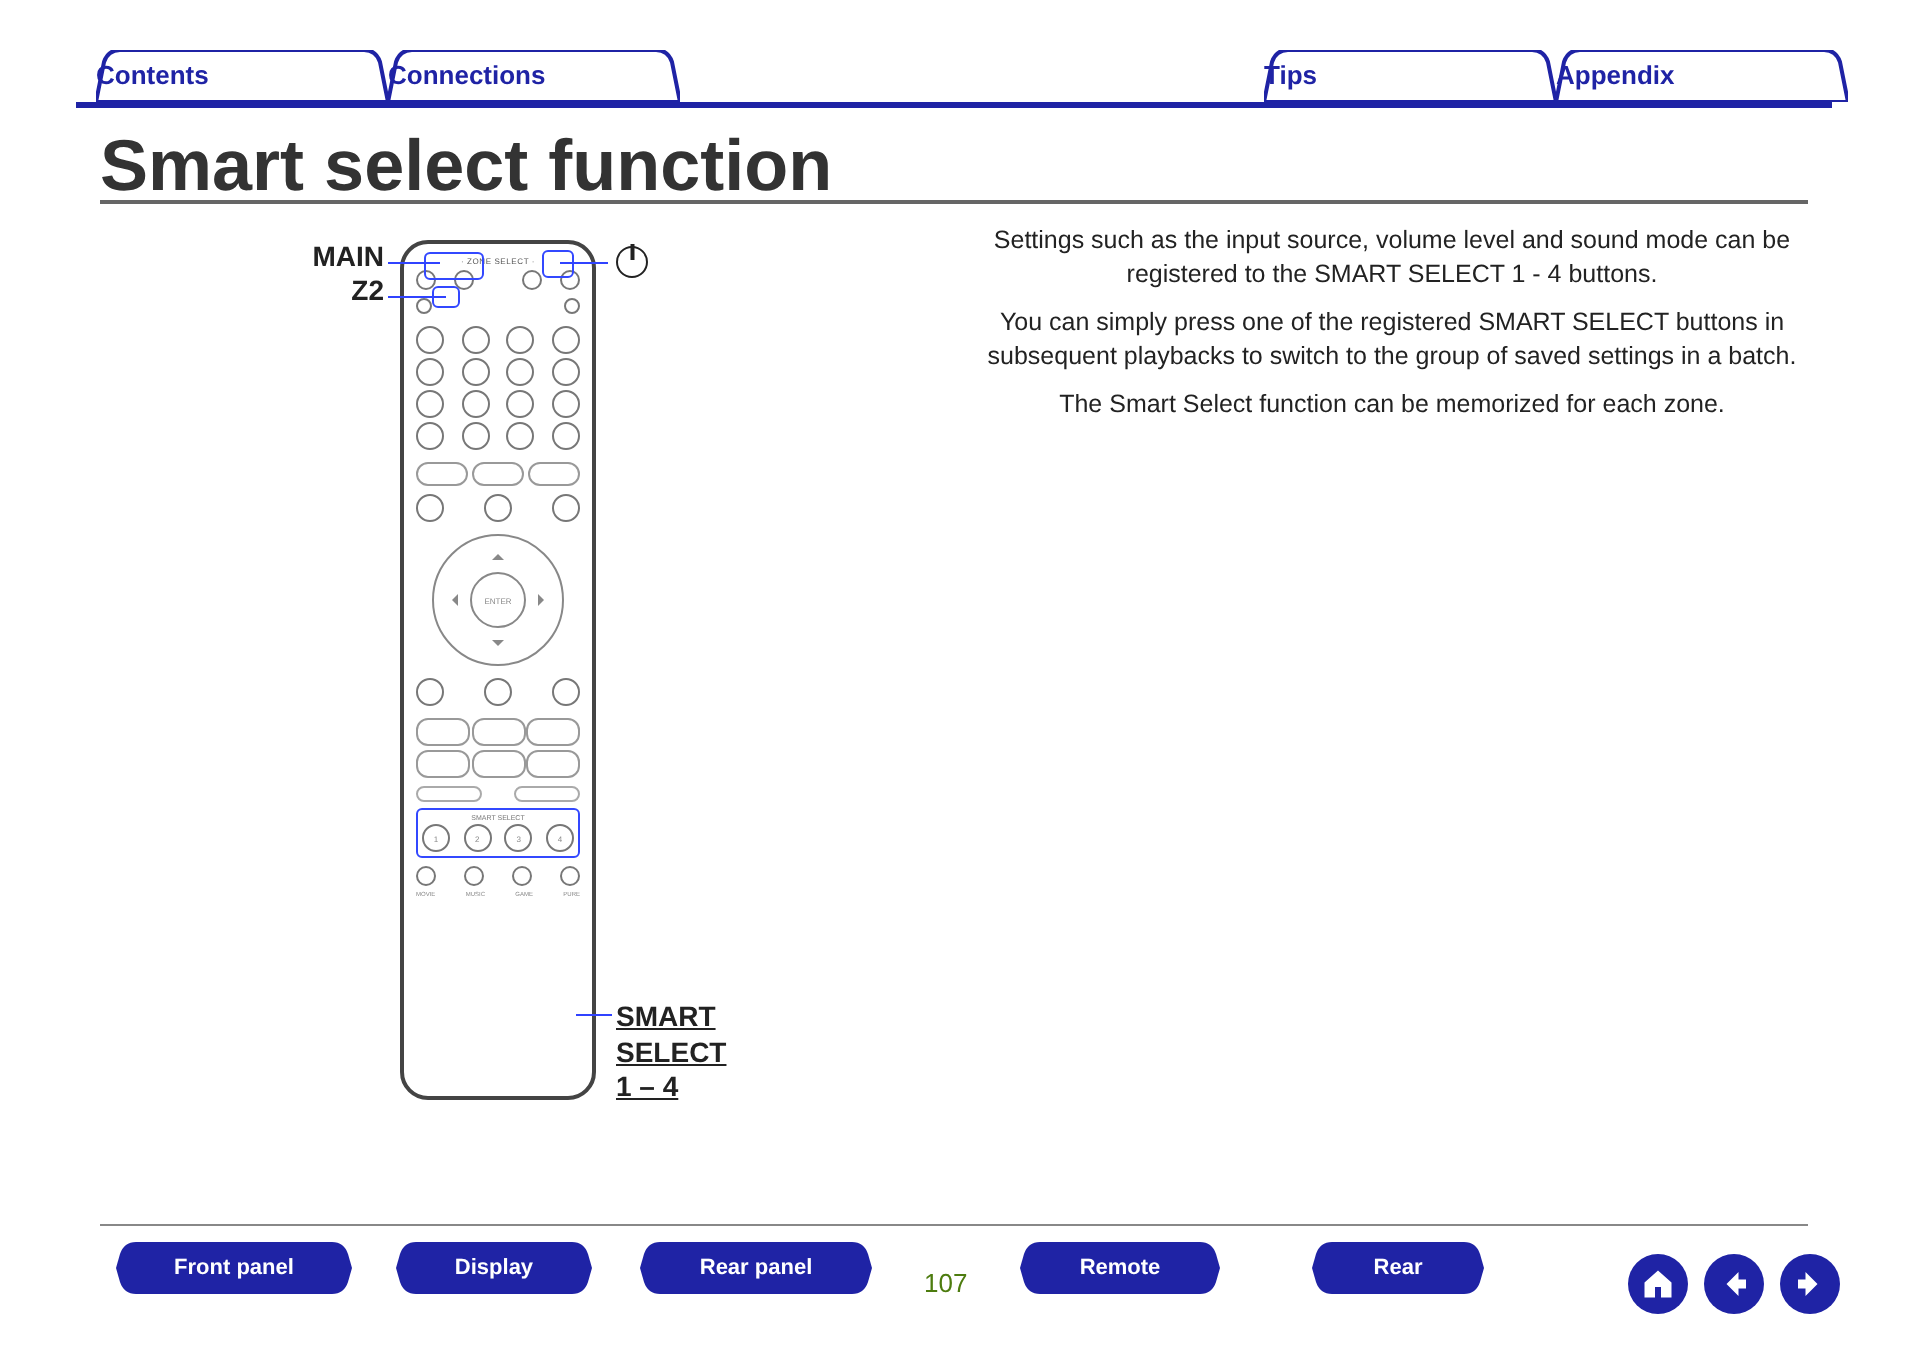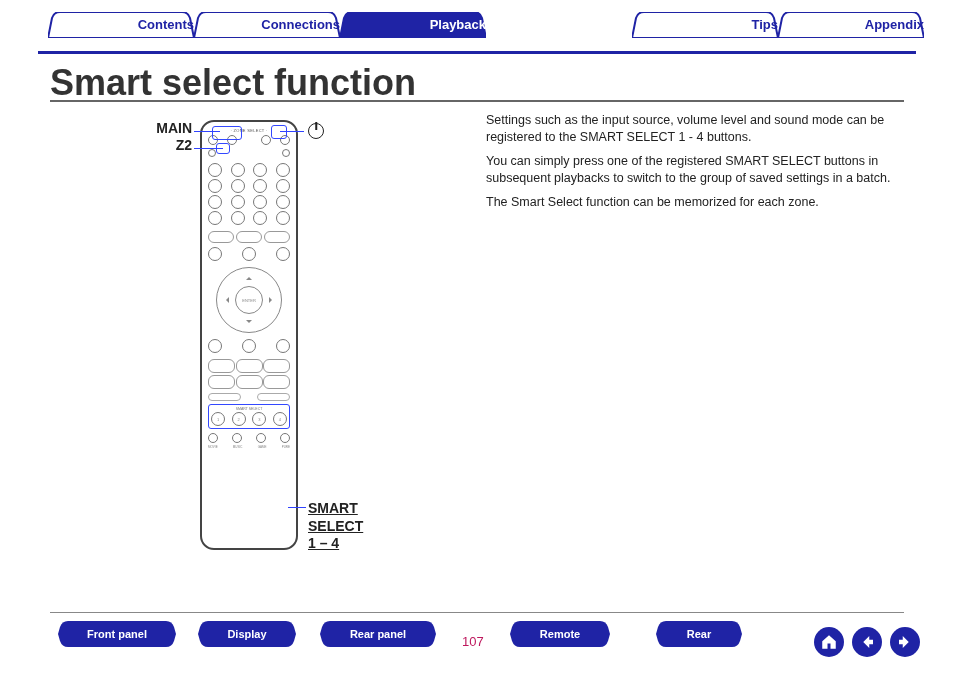--- a/index.html
+++ b/index.html
@@ -25,27 +25,27 @@
   .tabs-wrap .rule {
     position: absolute;
     left: 38px;
     right: 38px;
     bottom: 0;
     height: 3px;
     background: #1f23a5;
   }
   .tab {
     position: absolute;
-    bottom: 16px;
+    bottom: 3px;
     width: 146px;
     height: 26px;
     box-sizing: border-box;
     font-size: 13px;
     font-weight: bold;
-    text-align: right;
+    text-align: left;
     line-height: 26px;
     color: #1f23a5;
   }
   .tab svg {
     position: absolute;
     left: 0; top: 0;
     width: 146px;
     height: 26px;
     z-index: 0;
   }
@@ -211,20 +211,21 @@
 
   
   .body-text {
     position: absolute;
     left: 486px;
     top: 112px;
     width: 420px;
     font-size: 12.5px;
     line-height: 1.35;
     color: #222;
+    text-align: center;
   }
   .body-text p { margin: 0 0 7px 0; }
 
   
   .bottom-rule {
     position: absolute;
     left: 50px;
     right: 50px;
     bottom: 60px;
     height: 1px;
@@ -251,21 +252,21 @@
     left: 0; top: 0;
     z-index: 0;
   }
   .navbtn span { position: relative; z-index: 1; }
 
   .pagenum {
     position: absolute;
     left: 462px;
     bottom: 24px;
     font-size: 13px;
-    color: #be185d;
+    color: #4d7c0f;
   }
 
   .iconbtn {
     position: absolute;
     width: 30px;
     height: 30px;
     border-radius: 50%;
     background: #1f23a5;
     color: #fff;
     display: flex;
@@ -302,26 +303,20 @@
         <path d="M12 0 Q6 0 4 6 L0 26 H146 L142 6 Q140 0 134 0 Z" fill="#fff" stroke="#1f23a5" stroke-width="2"></path>
       </svg>
     <span>Contents</span>
   </div>
   <div class="tab" style="left:194px">
     <svg viewBox="0 0 146 26">
         <path d="M12 0 Q6 0 4 6 L0 26 H146 L142 6 Q140 0 134 0 Z" fill="#fff" stroke="#1f23a5" stroke-width="2"></path>
       </svg>
     <span>Connections</span>
   </div>
-  <div class="tab active" style="left:340px">
-    <svg viewBox="0 0 146 26">
-        <path d="M12 0 Q6 0 4 6 L0 26 H146 L142 6 Q140 0 134 0 Z" fill="#1f23a5" stroke="#1f23a5" stroke-width="2"></path>
-      </svg>
-    <span>Playback</span>
-  </div>
   <div class="tab" style="left:778px">
     <svg viewBox="0 0 146 26">
         <path d="M12 0 Q6 0 4 6 L0 26 H146 L142 6 Q140 0 134 0 Z" fill="#fff" stroke="#1f23a5" stroke-width="2"></path>
       </svg>
     <span>Appendix</span>
   </div>
   <div class="tab" style="left:632px">
     <svg viewBox="0 0 146 26">
         <path d="M12 0 Q6 0 4 6 L0 26 H146 L142 6 Q140 0 134 0 Z" fill="#fff" stroke="#1f23a5" stroke-width="2"></path>
       </svg>

